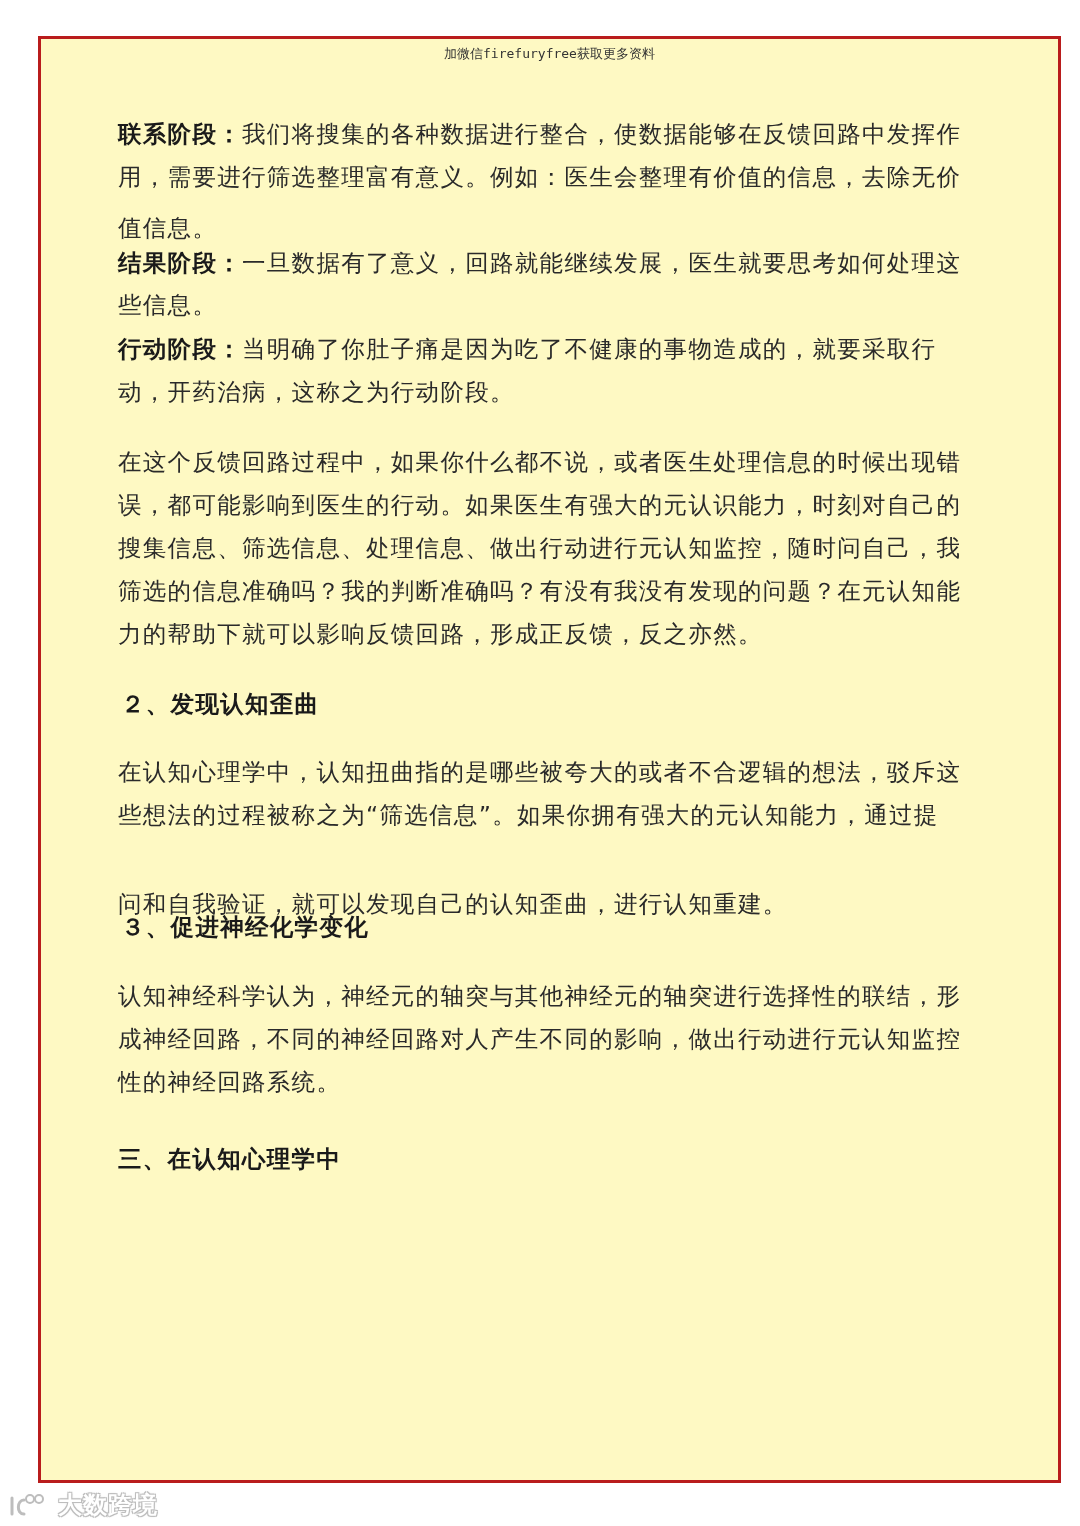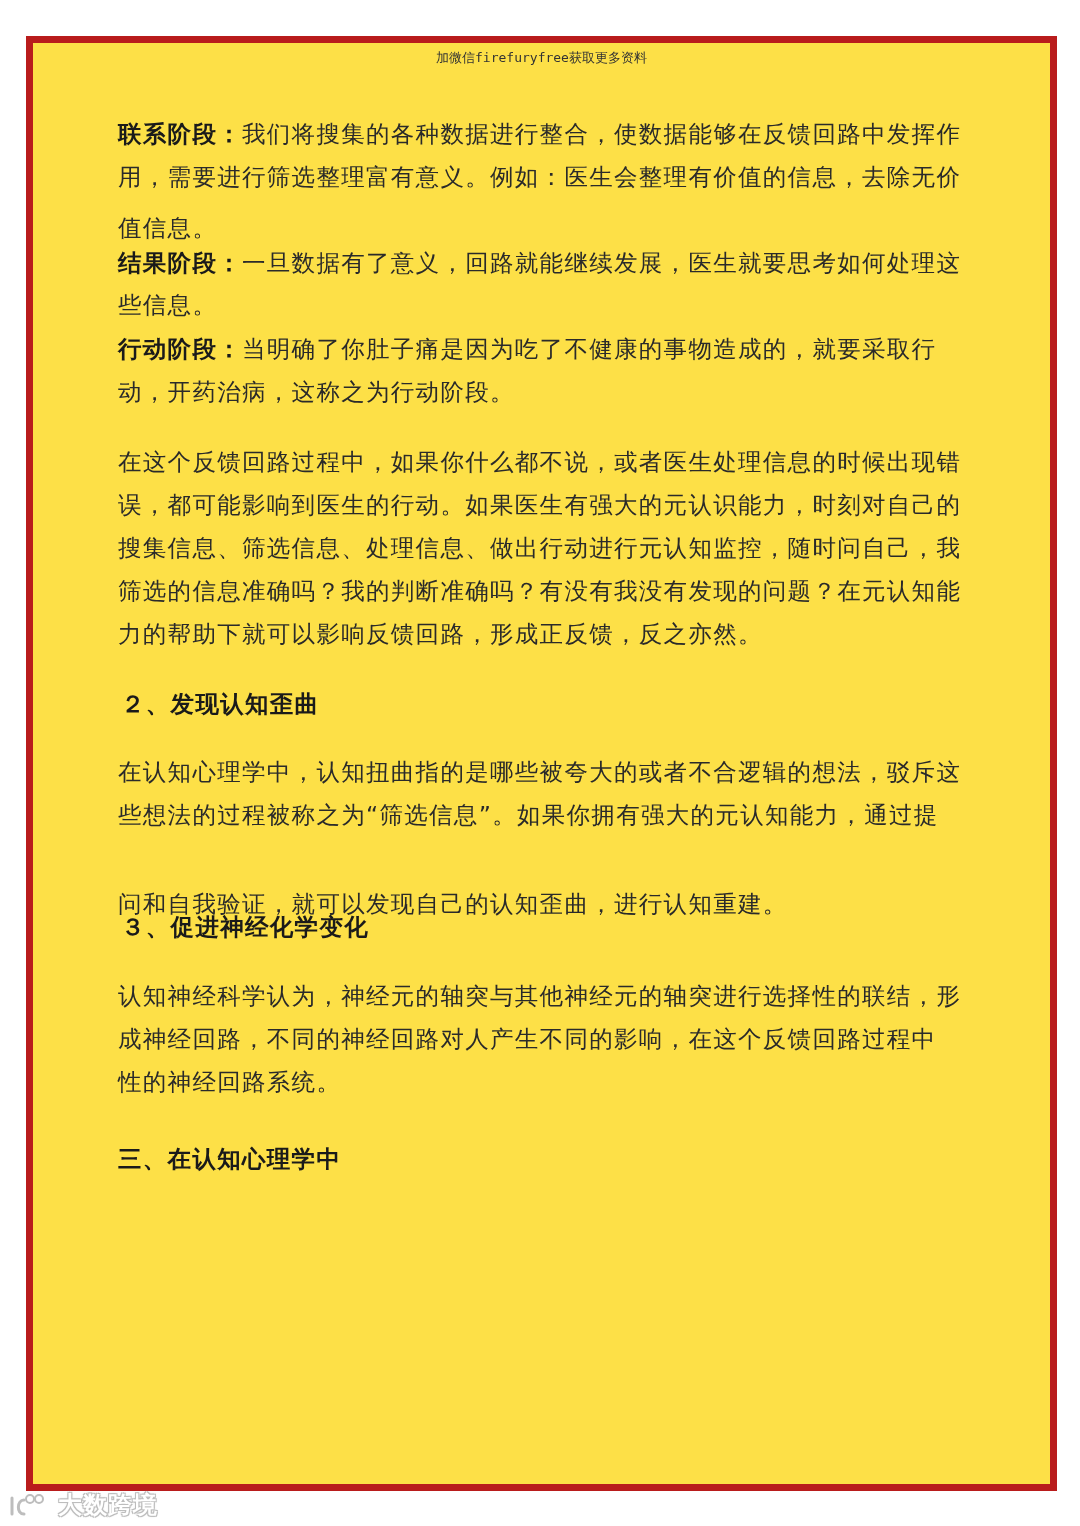--- a/index.html
+++ b/index.html
@@ -10,26 +10,26 @@
     body {
       width: 1080px;
       height: 1526px;
       position: relative;
       overflow: hidden;
       font-family: "DejaVu Sans", "Liberation Sans", sans-serif;
       color: #222222;
     }
     .page-frame {
       position: absolute;
-      left: 26px;
+      left: 38px;
       top: 36px;
       width: 1017px;
       height: 1441px;
-      border: 7px solid #b91c1c;
-      background: #fde047;
+      border: 3px solid #b91c1c;
+      background: #fef9c3;
     }
     .header-note {
       position: absolute;
       left: 0;
       right: 0;
       top: 6px;
       text-align: center;
       font-family: "DejaVu Sans Mono", "Liberation Mono", monospace;
       font-size: 13px;
       color: #333333;
@@ -106,21 +106,21 @@
 <div class="line" style="top:576px;">筛选的信息准确吗？我的判断准确吗？有没有我没有发现的问题？在元认知能</div>
 <div class="line" style="top:619px;">力的帮助下就可以影响反馈回路，形成正反馈，反之亦然。</div>
 
 <div class="heading indent" style="top:689px;">２、发现认知歪曲</div>
 <div class="line" style="top:757px;">在认知心理学中，认知扭曲指的是哪些被夸大的或者不合逻辑的想法，驳斥这</div>
 <div class="line" style="top:800px;">些想法的过程被称之为“筛选信息”。如果你拥有强大的元认知能力，通过提</div>
 <div class="line" style="top:889px;">问和自我验证，就可以发现自己的认知歪曲，进行认知重建。</div>
 
 <div class="heading indent" style="top:912px;">３、促进神经化学变化</div>
 <div class="line" style="top:981px;">认知神经科学认为，神经元的轴突与其他神经元的轴突进行选择性的联结，形</div>
-<div class="line" style="top:1024px;">成神经回路，不同的神经回路对人产生不同的影响，在这个反馈回路过程中</div>
+<div class="line" style="top:1024px;">成神经回路，不同的神经回路对人产生不同的影响，做出行动进行元认知监控</div>
 <div class="line" style="top:1067px;">性的神经回路系统。</div>
 
 <div class="heading" style="top:1144px;">三、在认知心理学中</div>
 
 <div class="watermark">
   <svg class="wm-logo" viewBox="0 0 40 26">
     <path d="M4 6 L4 22" stroke="#bdbdbd" stroke-width="3" fill="none" stroke-linecap="round"></path>
     <path d="M16 8 C9 8 8 22 16 22" stroke="#bdbdbd" stroke-width="3" fill="none" stroke-linecap="round"></path>
     <circle cx="22" cy="7" r="4" stroke="#bdbdbd" stroke-width="2" fill="none"></circle>
     <circle cx="31" cy="7" r="4" stroke="#bdbdbd" stroke-width="2" fill="none"></circle>

